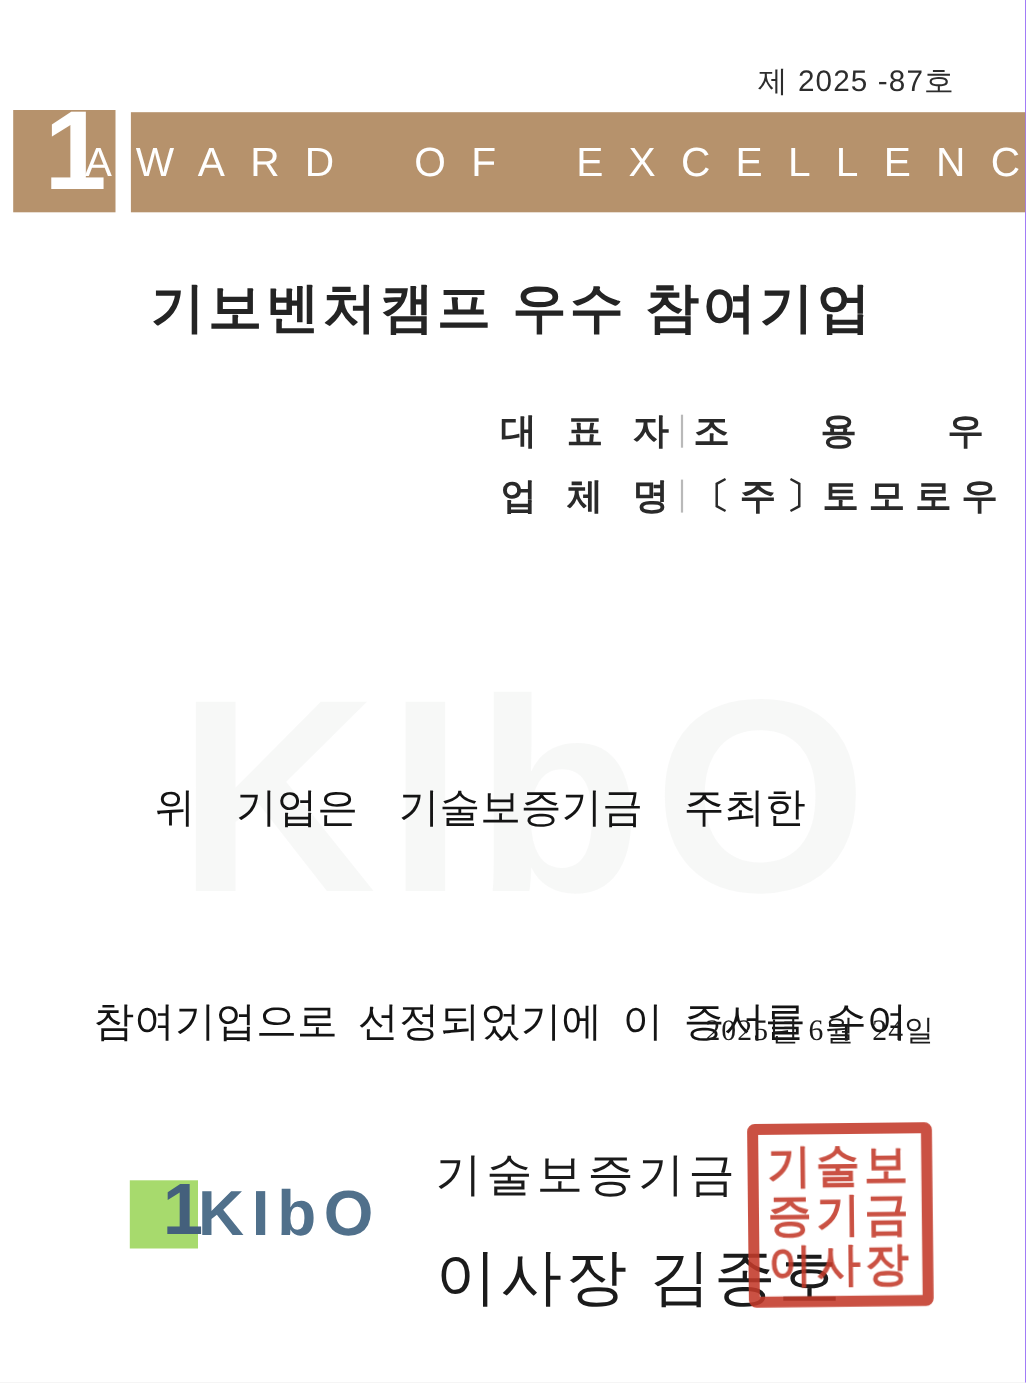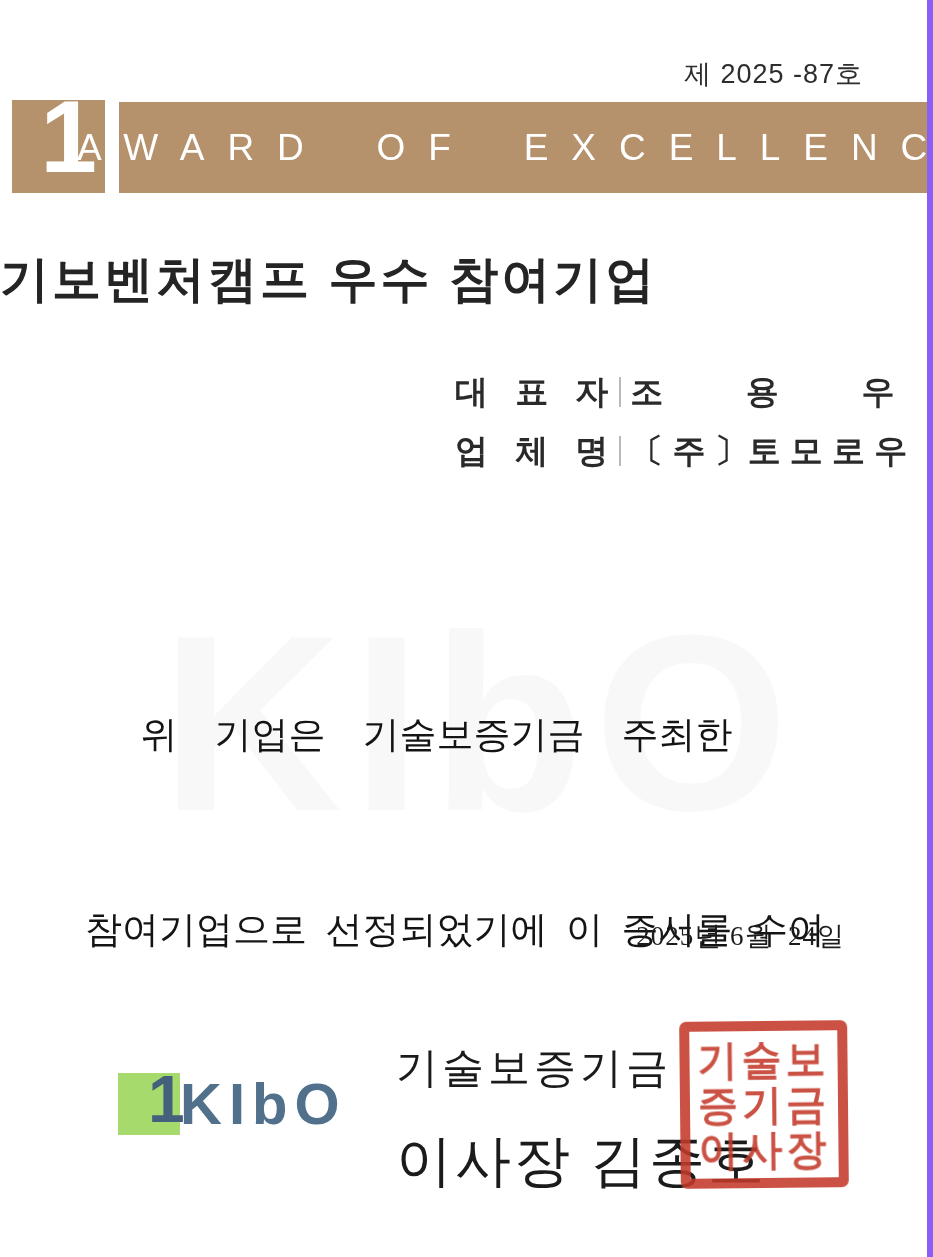--- a/index.html
+++ b/index.html
@@ -5,21 +5,21 @@
   * { margin: 0; padding: 0; box-sizing: border-box; }
   html, body { background: #e8e8e8; }
   .page {
     position: relative;
     width: 933px;
     height: 1257px;
     margin: 0 auto;
     background: #ffffff;
     overflow: hidden;
     font-family: "Liberation Sans", sans-serif;
-    border-right: 6px solid #8b5cf6;
+    border-right: 1px solid #8b5cf6;
   }
 
   
   .doc-number {
     position: absolute;
     top: 56px;
     right: 64px;
     font-size: 27px;
     letter-spacing: 1px;
     color: #2d2d2d;
@@ -67,21 +67,21 @@
     padding-left: 0.62em; 
     font-family: "Liberation Sans", sans-serif;
   }
 
   
   .cert-title {
     position: absolute;
     top: 247px;
     left: 0;
     width: 100%;
-    text-align: left;
+    text-align: center;
     font-size: 49px;
     font-weight: 800;
     letter-spacing: 3px;
     color: #242424;
     font-family: "Liberation Sans", sans-serif;
   }
 
   
   .fields {
     position: absolute;

